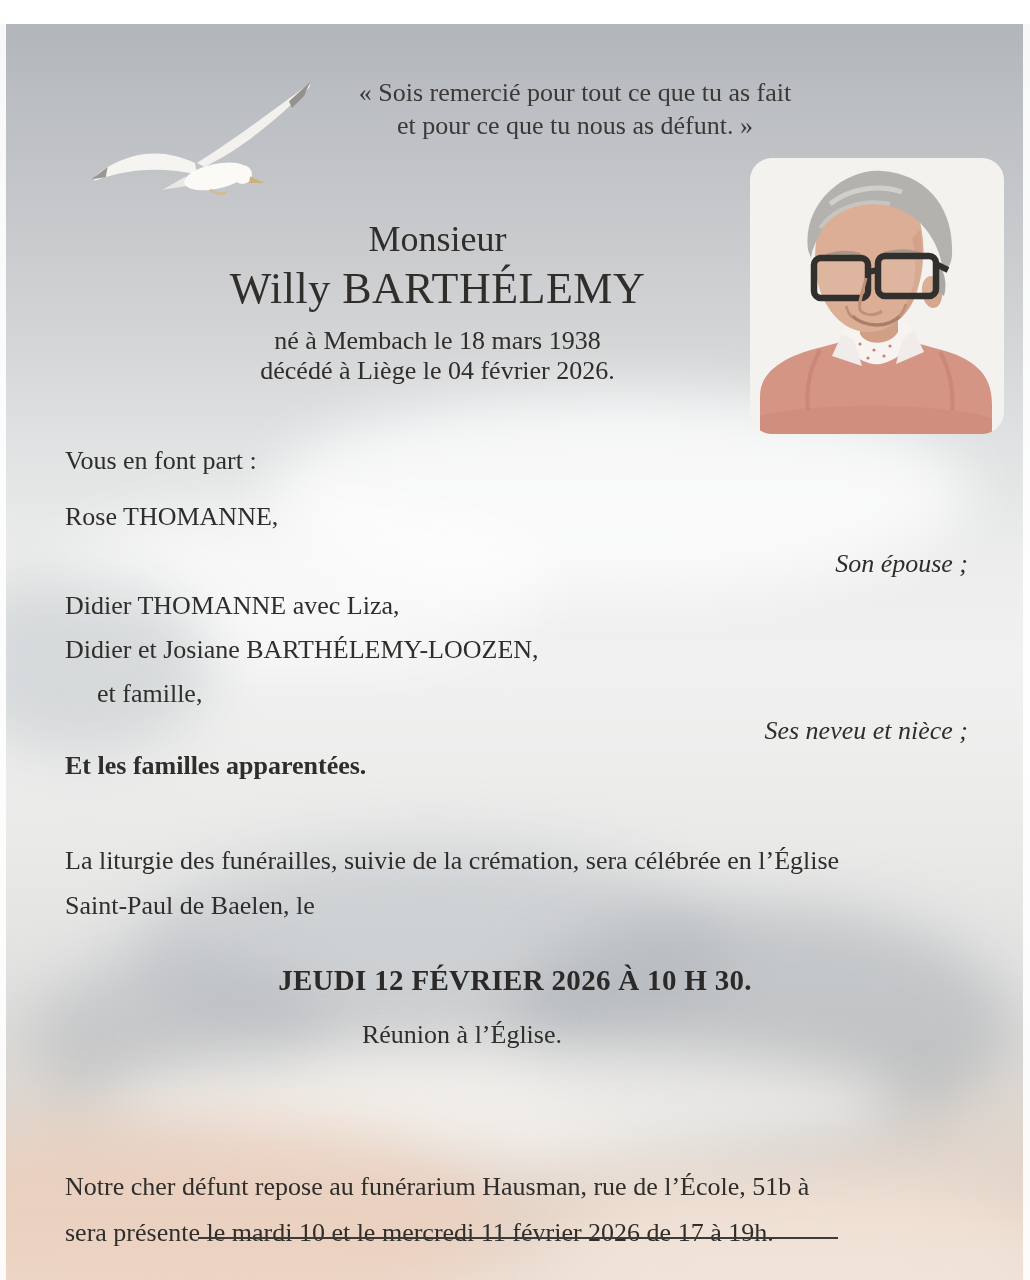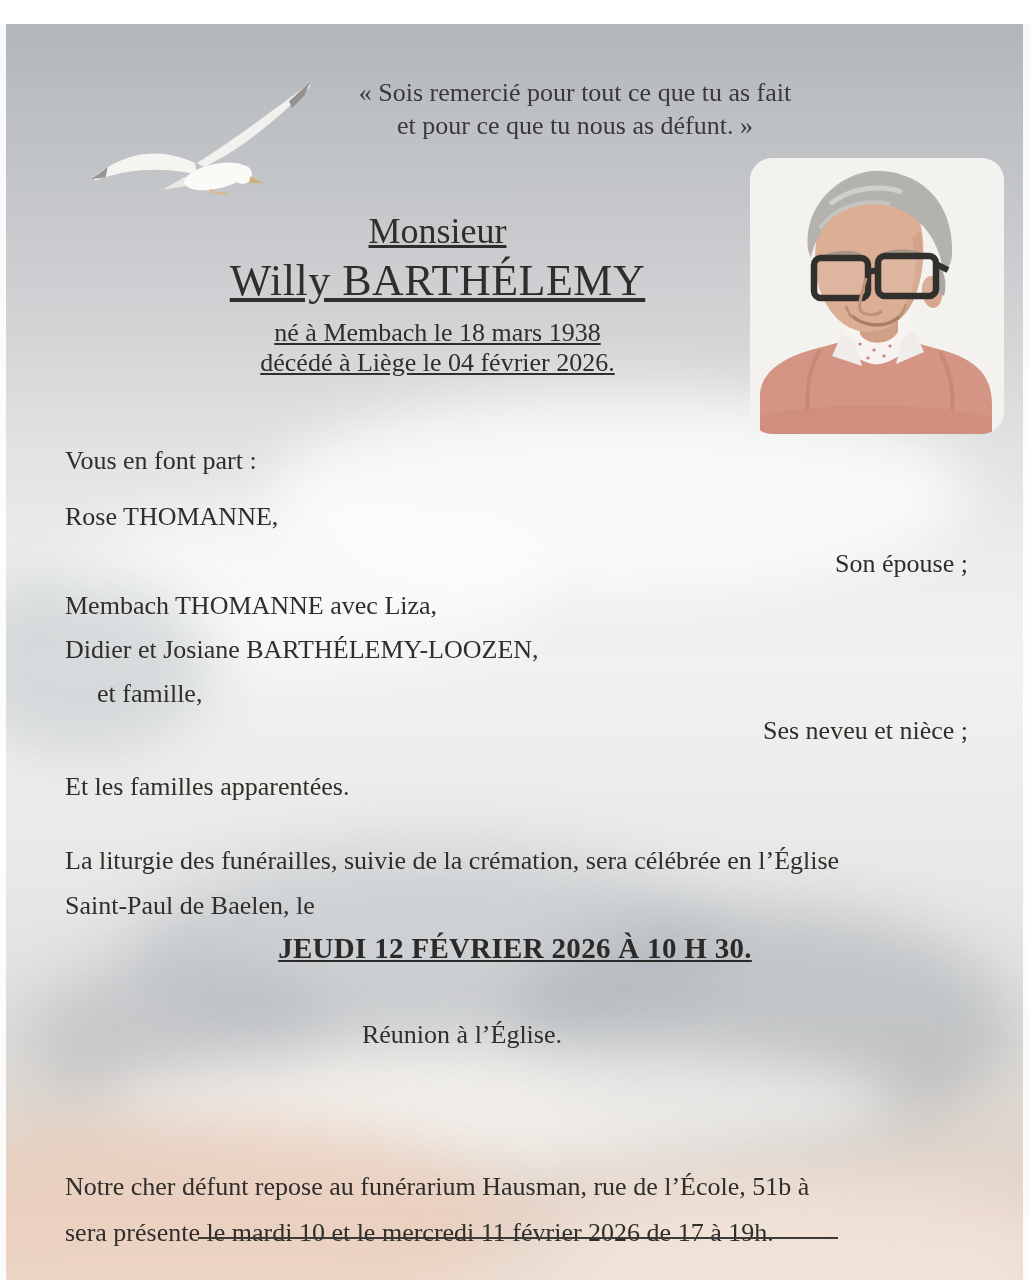--- a/index.html
+++ b/index.html
@@ -30,37 +30,37 @@
   .edge-l{left:0;top:0;bottom:0;width:6px;}
   .edge-r{right:0;top:0;bottom:0;width:7px;}
   .edge-b{left:0;right:0;bottom:0;height:11px;}
 
   .t{position:absolute;font-size:26px;line-height:32px;white-space:nowrap;}
   .quote{position:absolute;top:52px;left:120px;width:910px;text-align:center;
          font-size:26px;line-height:33px;color:#3a3937;}
   .seagull{position:absolute;left:45px;top:46px;width:300px;height:152px;}
   .portrait{position:absolute;left:750px;top:134px;width:254px;height:276px;}
 
-  .heading{position:absolute;top:186px;left:130px;width:615px;text-align:center;text-decoration:underline;}
+  .heading{position:absolute;top:194px;left:130px;width:615px;text-align:center;}
   .heading .title{font-size:36px;line-height:42px;}
   .heading .name{font-size:44px;line-height:54px;margin-top:2px;letter-spacing:0.5px;}
   .heading .birth{font-size:26px;line-height:30px;margin-top:10px;}
   .heading .death{font-size:26px;line-height:30px;}
 
   .lft{left:65px;}
-  .rgt{right:62px;text-align:right;}
+  .rgt{right:62px;text-align:right;font-style:italic;}
   .intro{top:421px;}
   .spouse{top:477px;}
   .spouse-rel{top:524px;}
   .relatives{position:absolute;top:560px;left:65px;font-size:26px;line-height:44px;}
   .relatives .indent{padding-left:32px;}
   .rel-rel{top:691px;}
-  .families{top:747px;}
+  .families{top:726px;font-weight:bold;}
   .liturgy{position:absolute;top:814px;left:65px;font-size:26px;line-height:45px;}
-  .cdate{top:908px;left:0;width:1030px;text-align:center;font-weight:bold;font-size:29px;letter-spacing:0.3px;color:#2b2a28;text-decoration:underline;}
+  .cdate{top:940px;left:0;width:1030px;text-align:center;font-weight:bold;font-size:29px;letter-spacing:0.3px;color:#2b2a28;}
   .meeting{top:995px;left:0;width:924px;text-align:center;}
   .repose{position:absolute;top:1140px;left:65px;font-size:26px;line-height:46px;}
   .footer-rule{position:absolute;top:1213px;left:198px;width:640px;border-top:2px solid #3c3b38;}
   .footer{top:1220px;left:198px;width:640px;text-align:center;font-size:21px;line-height:28px;}
   .printer-mark{font-size:10px;color:#7a7672;margin-left:4px;}
 </style>
 </head>
 <body>
 
 <div class="card">
@@ -151,21 +151,21 @@
       <path d="M96,148 C98,154 100,158 103,160" stroke="#b98f77" stroke-width="2.5" fill="none"></path>
       <path d="M156,146 C154,152 152,156 149,159" stroke="#b98f77" stroke-width="2.5" fill="none"></path>
     </g>
   </svg>
 
   <div class="t lft spouse">Rose THOMANNE,</div>
   <div class="t lft intro">Vous en font part :</div>
   <div class="t rgt spouse-rel">Son épouse ;</div>
 
   <div class="relatives">
-    <div>Membach THOMANNE avec Liza,</div>
+    <div>Didier THOMANNE avec Liza,</div>
     <div>Didier et Josiane BARTHÉLEMY-LOOZEN,</div>
     <div class="indent">et famille,</div>
   </div>
   <div class="t rgt rel-rel">Ses neveu et nièce ;</div>
   <div class="t lft families">Et les familles apparentées.</div>
 
   <div class="liturgy">
     <div>La liturgie des funérailles, suivie de la crémation, sera célébrée en l’Église</div>
     <div>Saint-Paul de Baelen, le</div>
   </div>

